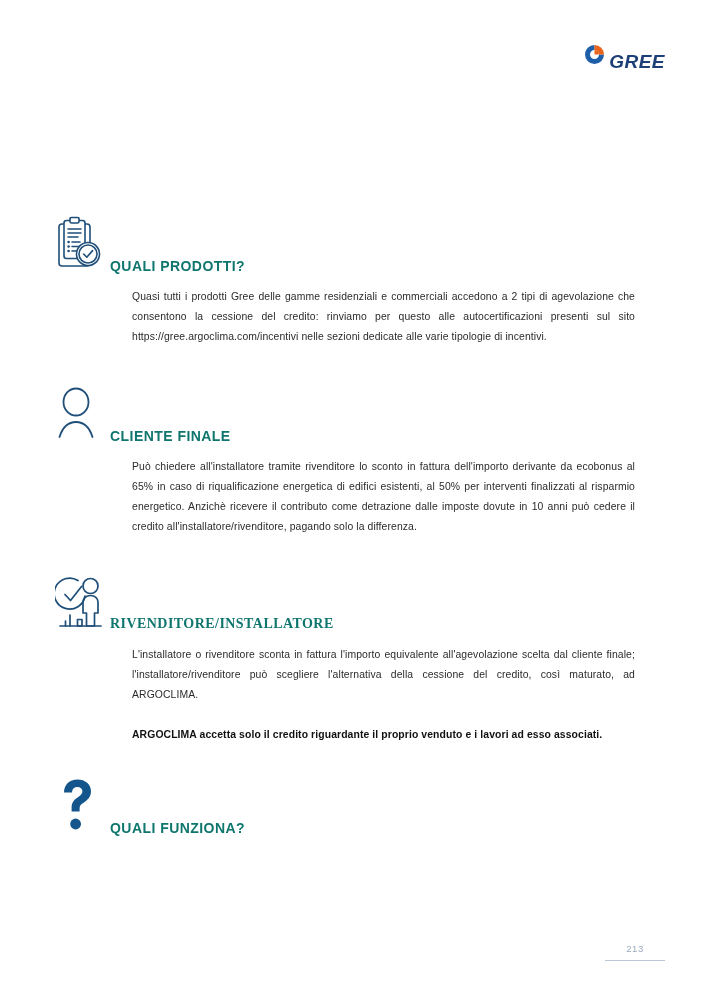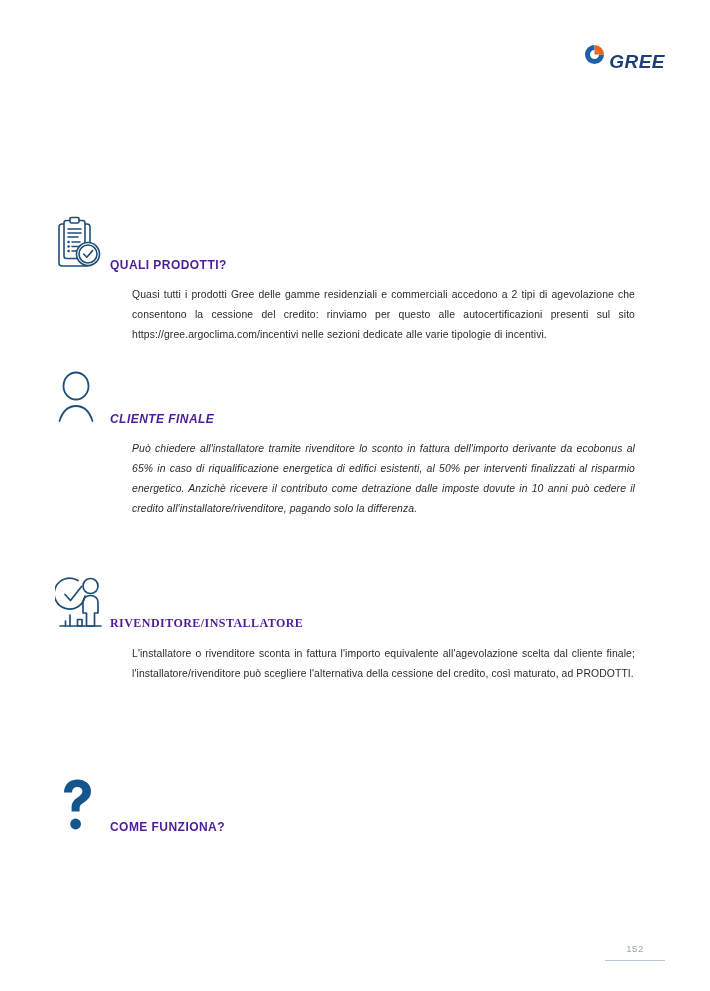--- a/index.html
+++ b/index.html
@@ -55,24 +55,24 @@
   }
 
   .section-icon {
     position: absolute;
     left: 0;
     top: 0;
   }
   .section-icon svg { display: block; }
 
   .section-head {
-    font-size: 12px;
+    font-size: 14px;
     font-weight: bold;
     letter-spacing: 0.45px;
-    color: #4c1d95;
+    color: #0f766e;
     margin-left: 55px;
   }
 
   .section-body {
     margin-left: 77px;
     margin-top: 13px;
     width: 503px;
     font-size: 10.4px;
     line-height: 20px;
     color: #2b2b2b;
@@ -80,21 +80,21 @@
     letter-spacing: 0.1px;
   }
 
   .section-body p + p { margin-top: 20px; }
   .section-body .emphasis { font-weight: bold; color: #111111; }
 
   
   #sec-prodotti      { top: 216px; }
   #sec-prodotti .section-head   { padding-top: 42px; }
 
-  #sec-cliente       { top: 370px; font-style: italic; }
+  #sec-cliente       { top: 386px; }
   #sec-cliente .section-head    { padding-top: 42px; }
 
   #sec-rivenditore   { top: 574px; }
   #sec-rivenditore .section-head{ padding-top: 42px; font-family: Liberation Serif, serif; }
 
   #sec-funziona      { top: 778px; }
   #sec-funziona .section-head   { padding-top: 42px; }
 
   
   .page-footer {
@@ -174,34 +174,35 @@
         <path d="M10 20.5 L15.5 26.5 L26.5 12.5"></path>
         <circle cx="35.5" cy="12" r="7.5"></circle>
         <path d="M28 28 C28 24.2 31.2 21.5 35.5 21.5 C39.8 21.5 43 24.2 43 28 L43 39 L39.5 39 L39.5 52 L31.5 52 L31.5 39 L28 39 Z"></path>
         <path d="M22.5 45.5 H27 V52 H22.5 Z"></path>
         <path d="M15 41 V52 M10.5 47 V52"></path>
         <path d="M5 52 H46"></path>
       </svg>
     </span>
     <div class="section-head">RIVENDITORE/INSTALLATORE</div>
     <div class="section-body">
-      <p>L'installatore o rivenditore sconta in fattura l'importo equivalente all'agevolazione scelta dal cliente finale; l'installatore/rivenditore può scegliere l'alternativa della cessione del credito, così maturato, ad PRODOTTI.</p>
+      <p>L'installatore o rivenditore sconta in fattura l'importo equivalente all'agevolazione scelta dal cliente finale; l'installatore/rivenditore può scegliere l'alternativa della cessione del credito, così maturato, ad ARGOCLIMA.</p>
+      <p class="emphasis">ARGOCLIMA accetta solo il credito riguardante il proprio venduto e i lavori ad esso associati.</p>
     </div>
   </div>
 
   <div class="section" id="sec-funziona">
     <span class="section-icon">
       <svg width="46" height="54" viewBox="0 0 46 54" xmlns="http://www.w3.org/2000/svg" fill="#14558c">
         <path d="M9 14.5 C9 6.6 14.6 1.5 22.4 1.5 C30.3 1.5 36 6.3 36 13.3 C36 18.4 33.4 21.6 28.6 24.7
                  C25.5 26.7 24.6 27.8 24.6 30.4 L24.6 33.5 L16.6 33.5 L16.6 29.6 C16.6 24.9 18.3 22.2 22.6 19.4
                  C26.2 17 27.4 15.6 27.4 13.3 C27.4 10.7 25.3 9 22.3 9 C19.1 9 17.1 10.9 17 14.5 Z"></path>
         <circle cx="20.6" cy="46" r="5.4"></circle>
       </svg>
     </span>
-    <div class="section-head">COME FUNZIONA?</div>
+    <div class="section-head">QUALI FUNZIONA?</div>
   </div>
 
   <div class="page-footer">
-    <span class="page-number">152</span>
+    <span class="page-number">213</span>
     <div class="footer-rule"></div>
   </div>
 
 </div>
 
 </body></html>

